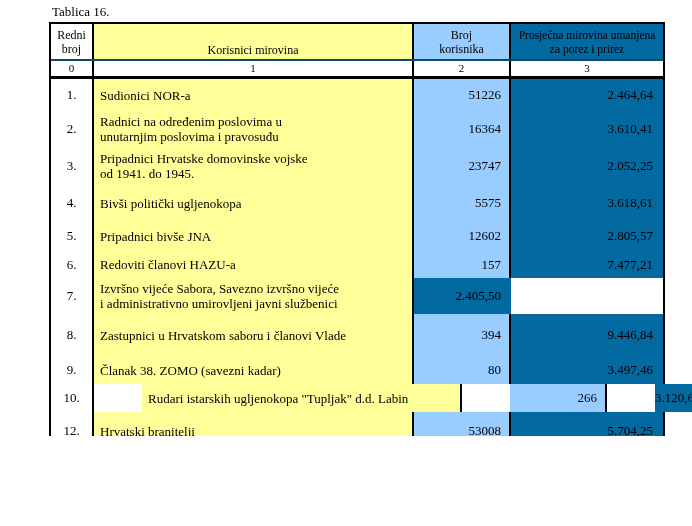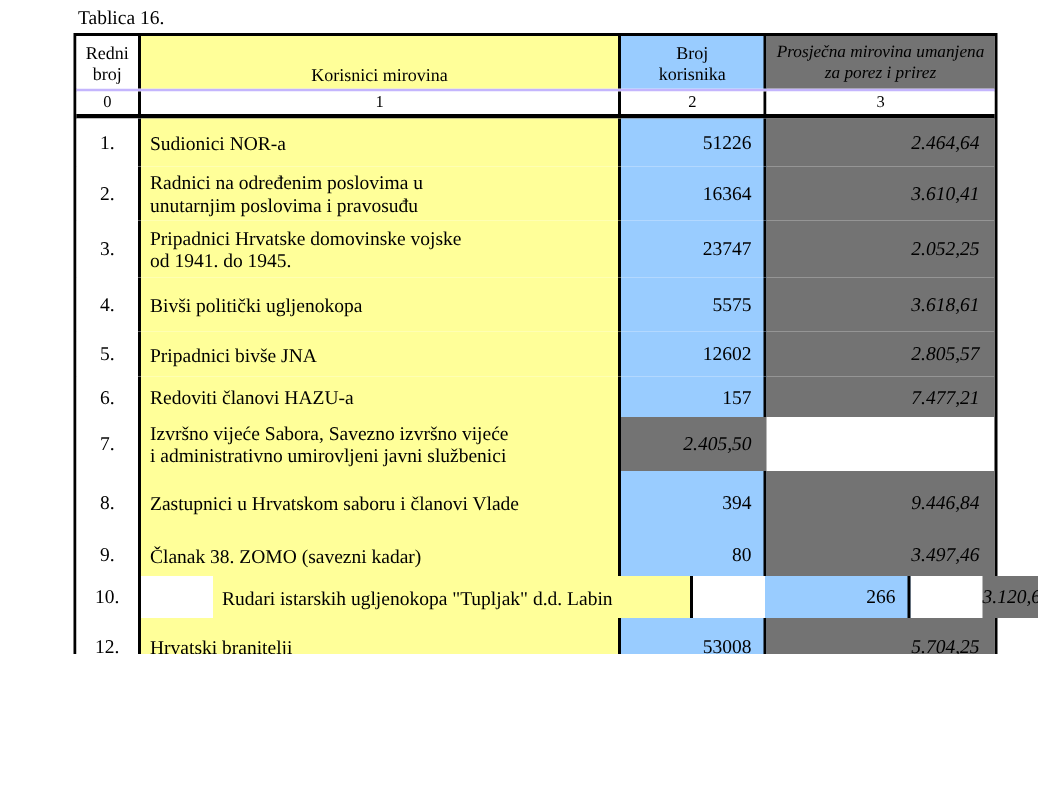--- a/index.html
+++ b/index.html
@@ -6,27 +6,27 @@
   .page{
     position:relative;width:692px;height:436px;background:#ffffff;
     font-family:"Liberation Serif","DejaVu Serif",serif;color:#000;overflow:hidden;margin-left:16px;
   }
   .caption{position:absolute;left:36px;top:4px;font-size:13px;}
   .tbl{position:absolute;left:33px;top:22px;width:612px;border:2px solid #000;border-bottom-width:3px;box-sizing:content-box;}
   .grid4{display:grid;grid-template-columns:43px 320px 97px 1fr;}
   .cell{border-right:2px solid #000;display:flex;align-items:center;box-sizing:border-box;}
   .cell.last{border-right:none;}
   
-  .hrow1{height:35px;border-bottom:2px solid #c4b5fd;}
+  .hrow1{height:35px;border-bottom:2px solid #0c4a6e;}
   .hcell{justify-content:center;text-align:center;font-size:12px;line-height:14px;white-space:pre-line;}
   .hcell.bottom{align-items:flex-end;padding-bottom:2px;}
   .bg-white{background:#FFFFFF;}
   .bg-yellow{background:#FFFF99;}
   .bg-blue{background:#99CCFF;}
-  .bg-orange{background:#737373;font-style:italic;}
+  .bg-orange{background:#0369a1;}
   .hc3{font-size:11.5px;}
   
   .hrow2{height:15px;border-bottom:3px solid #000;}
   .ccell{justify-content:center;font-size:11px;line-height:11px;}
   
   .drow .no{justify-content:center;font-size:13px;}
   .drow .label{padding-left:6px;font-size:13px;line-height:15px;white-space:pre-line;}
   .drow .users{justify-content:flex-end;padding-right:8px;font-size:13px;padding-left:12px;}
   .drow .pension{justify-content:flex-end;padding-right:10px;font-size:13px;}
   .drow:nth-child(1){min-height:32px;}

